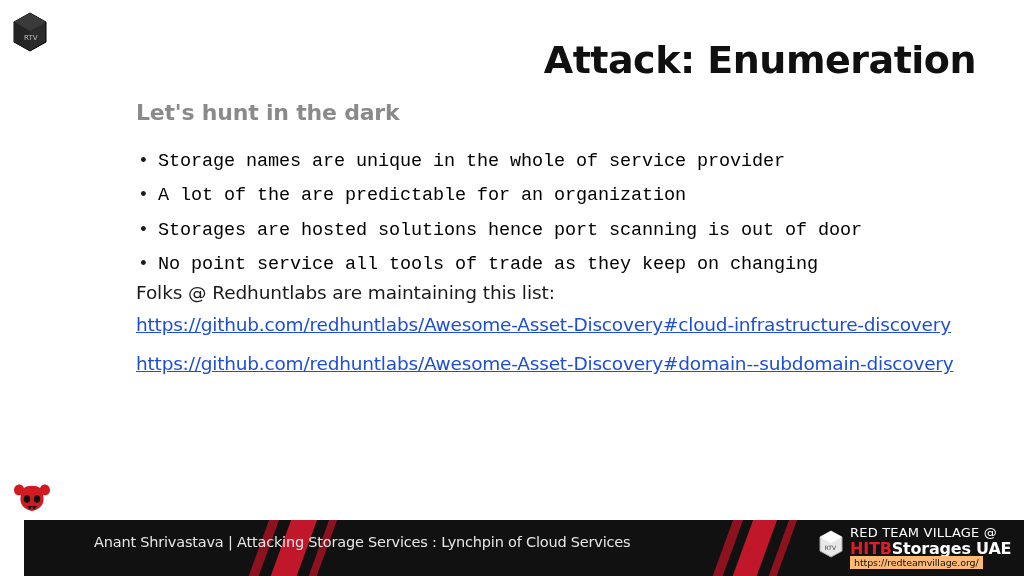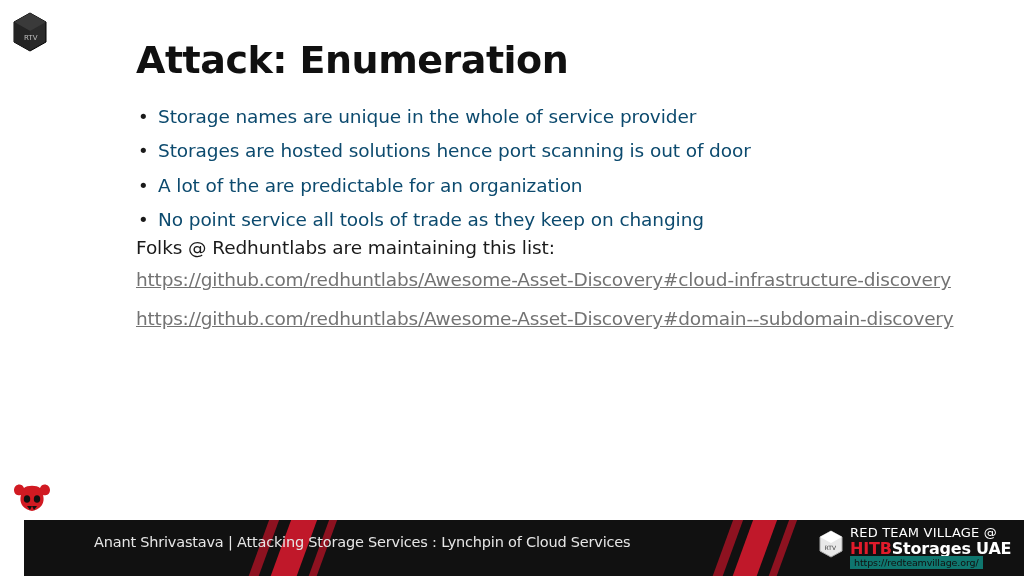--- a/index.html
+++ b/index.html
@@ -39,59 +39,61 @@
     width: 840px;
   }
   .slide-title {
     font-family: "DejaVu Sans", sans-serif;
     font-size: 38px;
     font-weight: bold;
     color: #101010;
     letter-spacing: -0.5px;
     margin: 0 0 18px 0;
     line-height: 1.1;
+    text-align: right;
   }
   .slide-subtitle {
     font-size: 22px;
     font-weight: bold;
     color: #8a8a8a;
     margin: 0 0 20px 0;
     letter-spacing: -0.2px;
   }
   ul.bullets {
     list-style: none;
     margin: 0;
     padding: 0;
   }
   ul.bullets li {
     position: relative;
     font-size: 18.5px;
-    color: #0c4a6e;
+    color: #000000;
     line-height: 1.86;
     padding-left: 22px;
     letter-spacing: -0.1px;
+    font-family: Liberation Mono, monospace;
   }
   ul.bullets li::before {
     content: "\2022";
     position: absolute;
     left: 2px;
     top: 0;
     color: #1a1a1a;
     font-size: 18px;
   }
   .note {
     font-size: 18.5px;
     color: #1a1a1a;
     margin-bottom: 10px;
     letter-spacing: -0.1px;
   }
   .link {
     display: block;
     font-size: 18.5px;
-    color: #737373;
+    color: #1d4ed8;
     text-decoration: underline;
     line-height: 1.35;
     margin-bottom: 14px;
     letter-spacing: -0.2px;
     word-break: break-all;
     cursor: pointer;
   }
 
   
   .devil {
@@ -166,21 +168,21 @@
     font-size: 16px;
     font-weight: bold;
     color: #ffffff;
     letter-spacing: -0.2px;
   }
   .rtv-line2 .hitb { color: #e01b2b; }
   .rtv-url {
     position: absolute;
     left: 32px;
     top: 34px;
-    background: #0f766e;
+    background: #fdba74;
     color: #111111;
     font-size: 9.5px;
     padding: 1px 4px;
     letter-spacing: -0.1px;
   }
 </style>
 </head>
 <body>
 
 <div class="slide">
@@ -189,25 +191,26 @@
     <svg width="36" height="40" viewBox="0 0 36 40">
       <polygon points="18,1 34,10 34,30 18,39 2,30 2,10" fill="#2b2b2b" stroke="#000" stroke-width="1"></polygon>
       <polygon points="18,1 34,10 18,19 2,10" fill="#3a3a3a"></polygon>
       <polygon points="2,10 18,19 18,39 2,30" fill="#242424"></polygon>
       <text x="12" y="28" font-size="7" fill="#bfbfbf" font-family="DejaVu Sans, sans-serif">RTV</text>
     </svg>
   </div>
 
   <div class="content">
     <h1 class="slide-title">Attack: Enumeration</h1>
+    <div class="slide-subtitle">Let's hunt in the dark</div>
 
     <ul class="bullets">
       <li>Storage names are unique in the whole of service provider</li>
+      <li>A lot of the are predictable for an organization</li>
       <li>Storages are hosted solutions hence port scanning is out of door</li>
-      <li>A lot of the are predictable for an organization</li>
       <li>No point service all tools of trade as they keep on changing</li>
     </ul>
 
     <div class="note">Folks @ Redhuntlabs are maintaining this list:</div>
 
     <a class="link">https://github.com/redhuntlabs/Awesome-Asset-Discovery#cloud-infrastructure-discovery</a>
     <a class="link">https://github.com/redhuntlabs/Awesome-Asset-Discovery#domain--subdomain-discovery</a>
   </div>
 
   <div class="devil">

